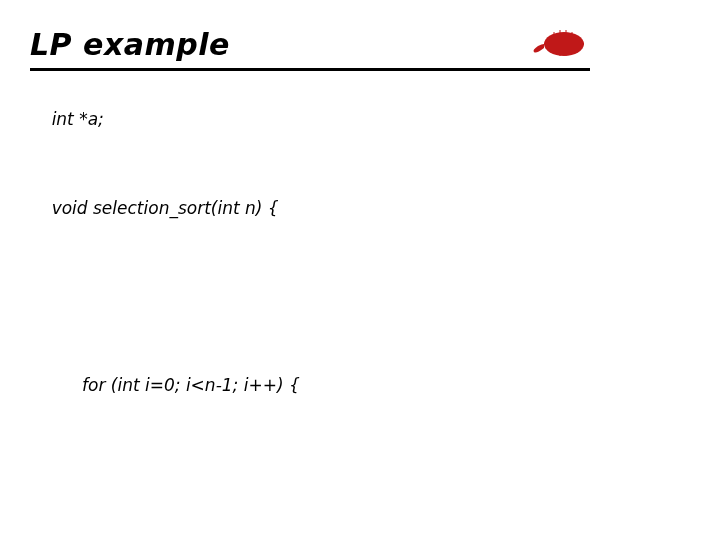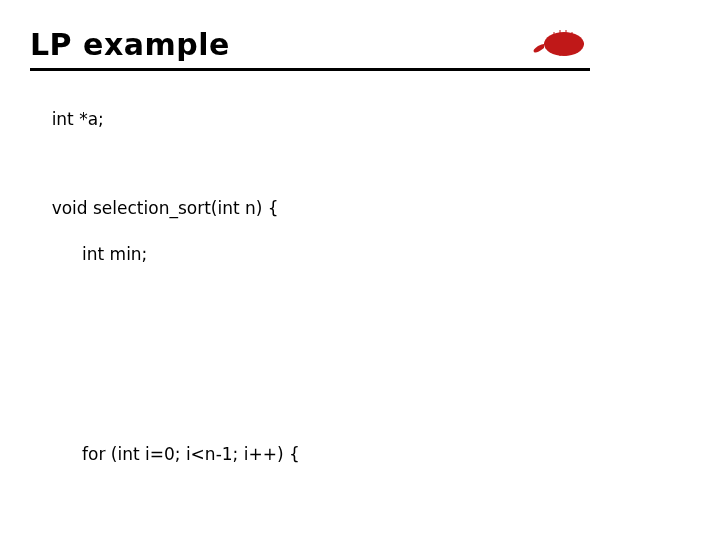--- a/index.html
+++ b/index.html
@@ -10,20 +10,21 @@
     background: #fff;
     font-family: Verdana, "DejaVu Sans", sans-serif;
     color: #000;
   }
   .slide {
     box-sizing: border-box;
     width: 620px;
     height: 540px;
     padding: 18px 30px 11px 30px;
     position: relative;
+    font-style: italic;
   }
   .header {
     display: flex;
     align-items: flex-end;
     justify-content: space-between;
     border-bottom: 3px solid #000;
     padding-bottom: 6px;
   }
   .title {
     font-size: 30px;
@@ -69,21 +70,20 @@
           <path d="M14 30 Q 6 36 4 34 Q 2 32 8 28 Q 12 26 14 26 Z" fill="#c01818" stroke="none"></path>
         </g>
       </svg>
     </div>
   </div>
 
   <div class="body code">
     <span>int *a;</span>
     <div class="blank"></div>
     <span>void selection_sort(int n) {</span>
-    <span class="i1">int min;</span>
     <div class="blank"></div>
     <div class="blank"></div>
     <span class="i1">for (int i=0; i&lt;n-1; i++) {</span>
     
     
     
     
     
     
     

